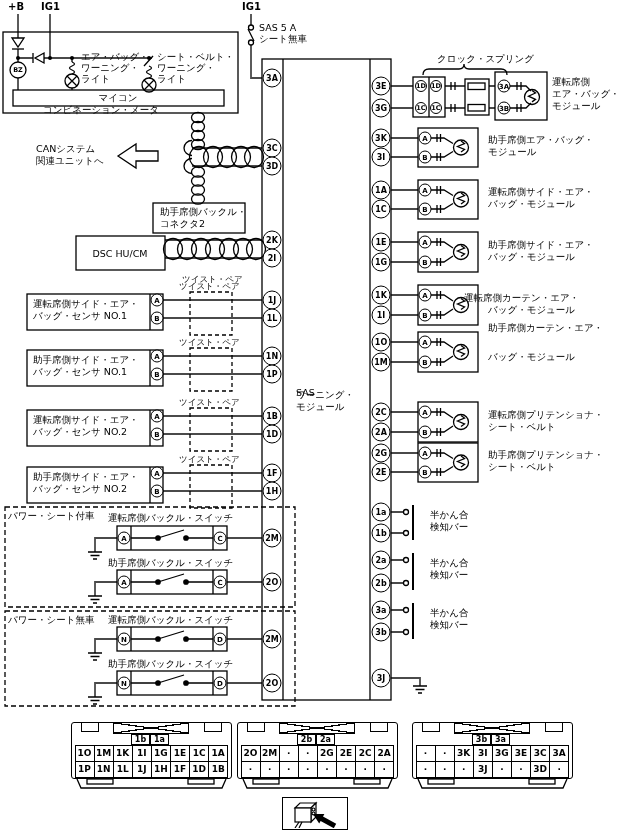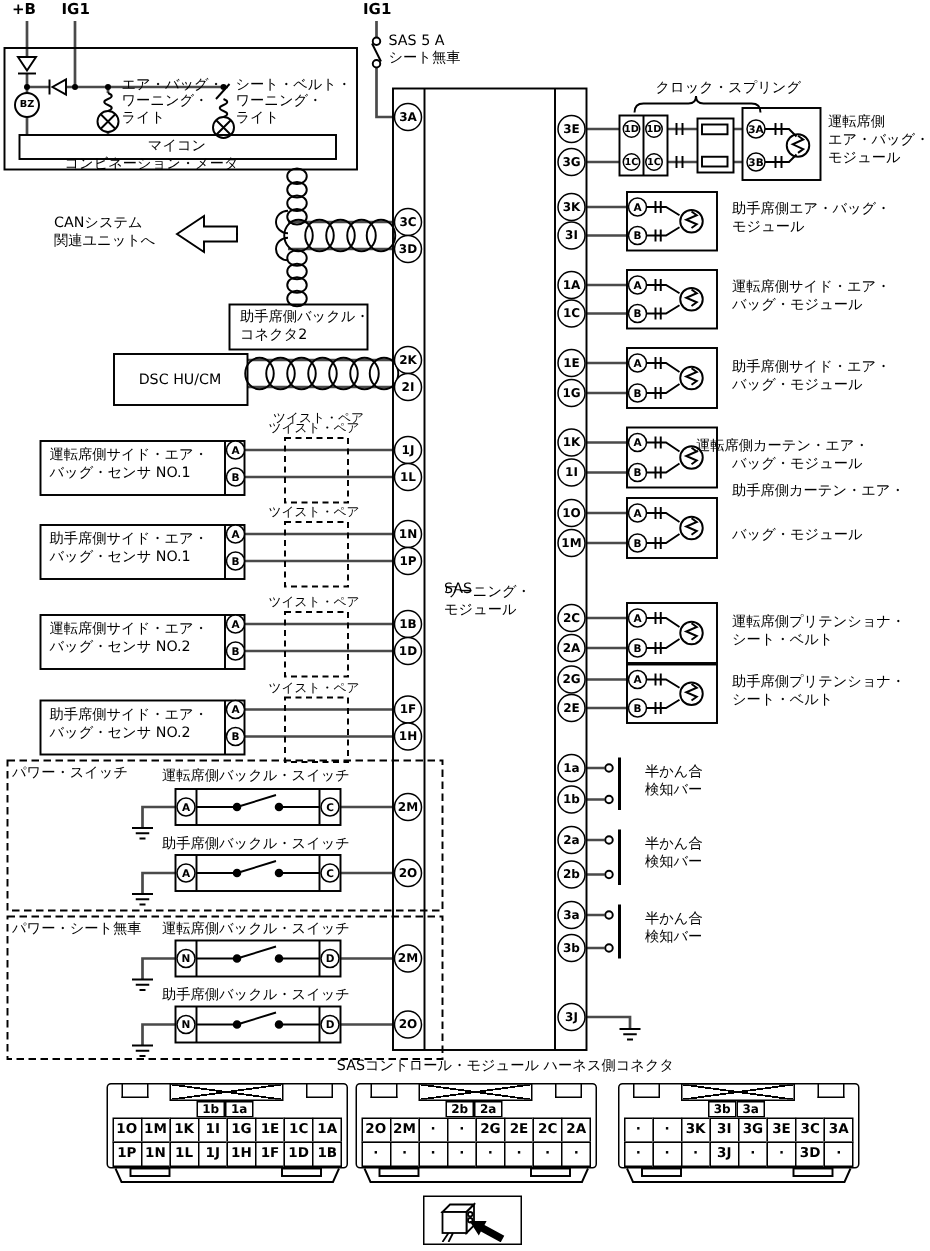--- a/index.html
+++ b/index.html
@@ -291,21 +291,21 @@
 <span class="lbl" style="left:33px;top:483px">バッグ・センサ NO.2</span>
 <span class="lbl lbl-s" style="left:179px;top:281px">ツイスト・ペア</span>
 <span class="lbl lbl-s" style="left:179px;top:337px">ツイスト・ペア</span>
 <span class="lbl lbl-s" style="left:179px;top:397px">ツイスト・ペア</span>
 <span class="lbl lbl-s" style="left:179px;top:454px">ツイスト・ペア</span>
 
 <span class="lbl" style="left:296px;top:387px">SAS</span>
 <span class="lbl" style="left:296px;top:389px">ワーニング・</span>
 <span class="lbl" style="left:296px;top:401px">モジュール</span>
 
-<span class="lbl" style="left:8px;top:510px">パワー・スイッチ</span>
+<span class="lbl" style="left:8px;top:510px">パワー・シート付車</span>
 <span class="lbl" style="left:108px;top:512px">運転席側バックル・スイッチ</span>
 <span class="lbl" style="left:108px;top:557px">助手席側バックル・スイッチ</span>
 <span class="lbl" style="left:8px;top:614px">パワー・シート無車</span>
 <span class="lbl" style="left:108px;top:614px">運転席側バックル・スイッチ</span>
 <span class="lbl" style="left:108px;top:658px">助手席側バックル・スイッチ</span>
 
 <span class="lbl" style="left:437px;top:53px">クロック・スプリング</span>
 <span class="lbl" style="left:552px;top:76px">運転席側</span>
 <span class="lbl" style="left:552px;top:88px">エア・バッグ・</span>
 <span class="lbl" style="left:552px;top:100px">モジュール</span>
@@ -325,21 +325,20 @@
 <span class="lbl" style="left:488px;top:449px">助手席側プリテンショナ・</span>
 <span class="lbl" style="left:488px;top:461px">シート・ベルト</span>
 
 <span class="lbl" style="left:430px;top:509px">半かん合</span>
 <span class="lbl" style="left:430px;top:521px">検知バー</span>
 <span class="lbl" style="left:430px;top:557px">半かん合</span>
 <span class="lbl" style="left:430px;top:569px">検知バー</span>
 <span class="lbl" style="left:430px;top:607px">半かん合</span>
 <span class="lbl" style="left:430px;top:619px">検知バー</span>
 
-<span class="lbl" style="left:177px;top:705px;width:320px;text-align:center">SASコントロール・モジュール ハーネス側コネクタ</span>
 
 <div class="term" style="left:272px;top:78px">3A</div>
 <div class="term" style="left:272px;top:148px">3C</div>
 <div class="term" style="left:272px;top:166px">3D</div>
 <div class="term" style="left:272px;top:240px">2K</div>
 <div class="term" style="left:272px;top:258px">2I</div>
 <div class="term" style="left:272px;top:300px">1J</div>
 <div class="term" style="left:272px;top:318px">1L</div>
 <div class="term" style="left:272px;top:356px">1N</div>
 <div class="term" style="left:272px;top:374px">1P</div>

